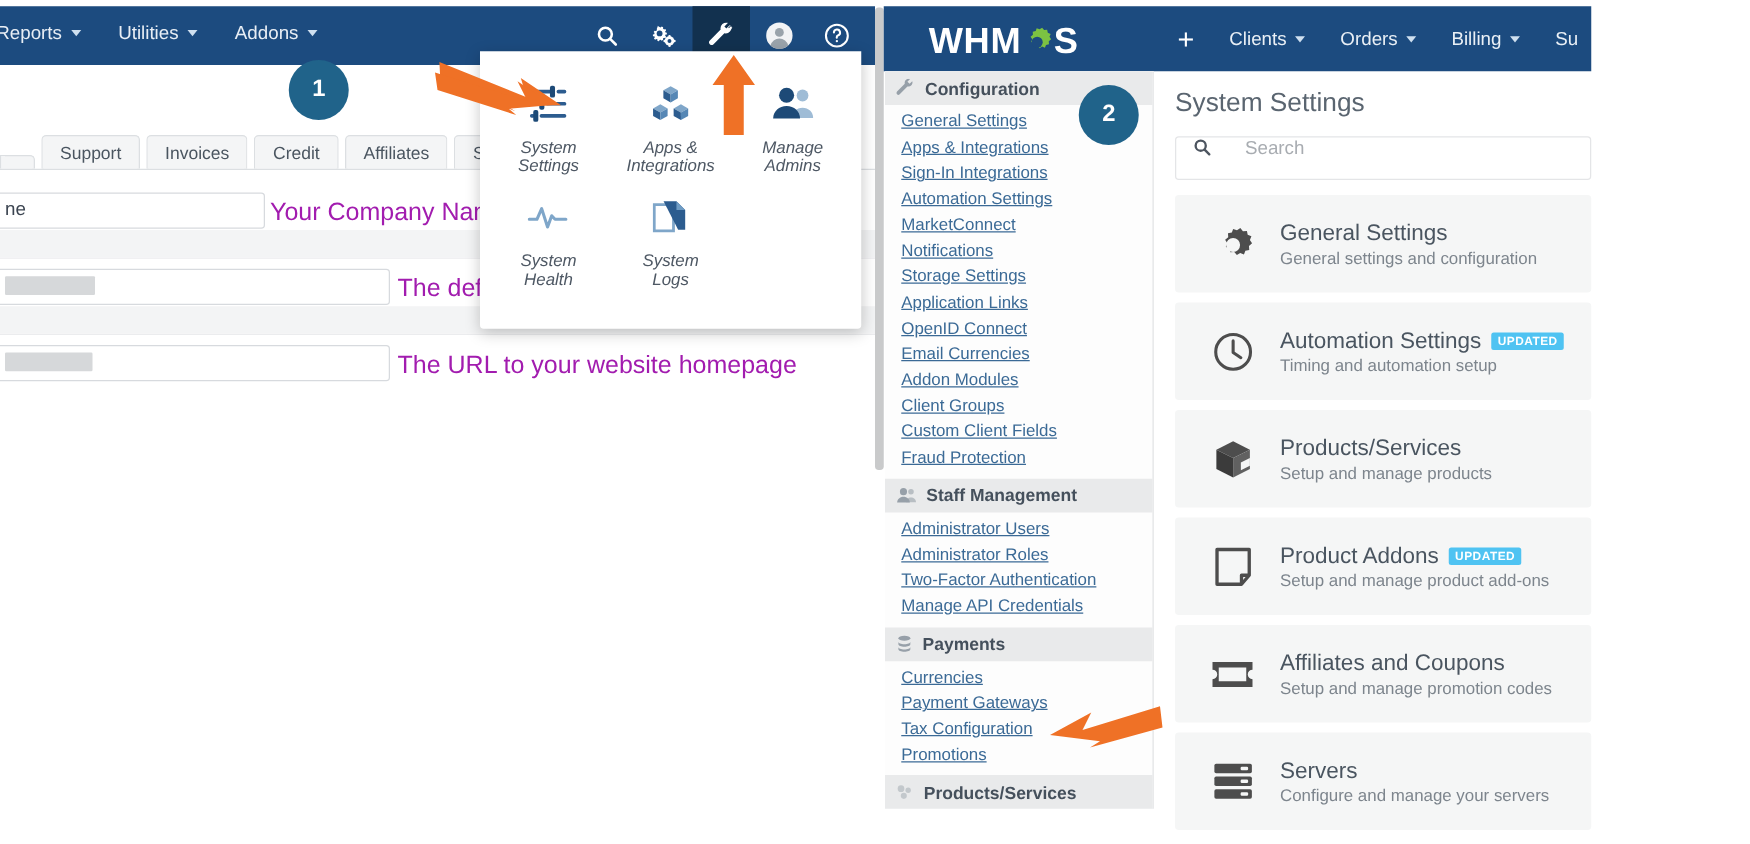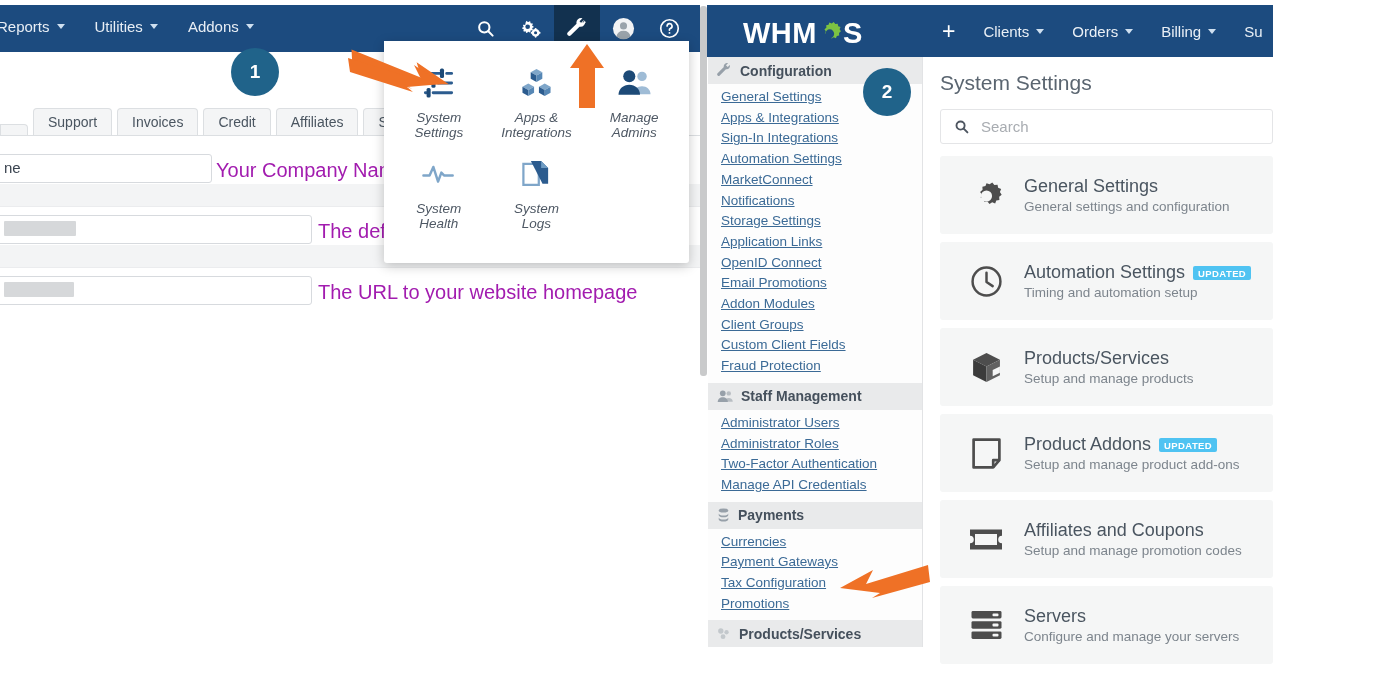--- a/index.html
+++ b/index.html
@@ -64,21 +64,21 @@
 
   .rp-side{position:absolute;left:8px;top:57px;width:214px;background:#fdfdfd;border-right:1px solid #e2e3e5;}
   .rp-sec{height:27px;background:#e9eaeb;display:flex;align-items:center;gap:8px;padding:0 6px 0 9px;
           font-size:14px;color:#45505c;font-weight:bold;}
   .rp-links{padding:3px 0 6px 13px;}
   .rp-link{font-size:13.5px;line-height:20.7px;color:#3b6a96;text-decoration:underline;display:block;cursor:pointer;white-space:nowrap;}
 
   .rp-main{position:absolute;left:232px;top:57px;width:345px;}
   .rp-title{font-size:21px;color:#5a6570;padding:14px 0 0 8px;}
   .rp-search{margin:14px 0 0 8px;width:333px;height:35px;background:#fff;border:1px solid #e4e5e7;border-radius:3px;
-             display:flex;align-items:center;gap:12px;padding:0 13px;box-sizing:border-box;}
+             display:flex;gap:27px;padding:0 13px;box-sizing:border-box;}
   .rp-search .ph{font-size:15px;color:#a8acb1;}
   .rp-cards{margin:12px 0 0 8px;display:flex;flex-direction:column;gap:8px;}
   .rp-card{width:333px;height:78px;background:#f5f6f6;border-radius:3px;display:flex;align-items:center;gap:18px;
            padding:0 0 0 26px;box-sizing:border-box;cursor:pointer;}
   .rp-card-ico{width:40px;display:flex;align-items:center;justify-content:center;color:#4d4d4d;flex:none;}
   .rp-card-tt{font-size:18px;color:#4a5560;display:flex;align-items:center;gap:8px;white-space:nowrap;}
   .rp-card-sub{font-size:13.5px;color:#7d858d;margin-top:2px;white-space:nowrap;}
   .upd{background:#4fc3f2;color:#fff;font-size:9.5px;font-weight:bold;letter-spacing:.4px;
        padding:2px 5px 1px 5px;border-radius:2px;}
   .rp-fade{position:absolute;left:577px;top:0;width:123px;height:675px;background:#fff;z-index:40;}
@@ -305,21 +305,21 @@
     <div class="rp-links">
       <a class="rp-link">General Settings</a>
       <a class="rp-link">Apps &amp; Integrations</a>
       <a class="rp-link">Sign-In Integrations</a>
       <a class="rp-link">Automation Settings</a>
       <a class="rp-link">MarketConnect</a>
       <a class="rp-link">Notifications</a>
       <a class="rp-link">Storage Settings</a>
       <a class="rp-link">Application Links</a>
       <a class="rp-link">OpenID Connect</a>
-      <a class="rp-link">Email Promotions</a>
+      <a class="rp-link">Email Currencies</a>
       <a class="rp-link">Addon Modules</a>
       <a class="rp-link">Client Groups</a>
       <a class="rp-link">Custom Client Fields</a>
       <a class="rp-link">Fraud Protection</a>
     </div>
 
     <div class="rp-sec">
       <svg width="16" height="13" viewBox="0 0 36 28" fill="#97a0a9">
         <circle cx="26.5" cy="7" r="5" opacity=".6"></circle>
         <path d="M17.5 26c0-5 4-8.6 9-8.6s9 3.6 9 8.6z" opacity=".6"></path>

